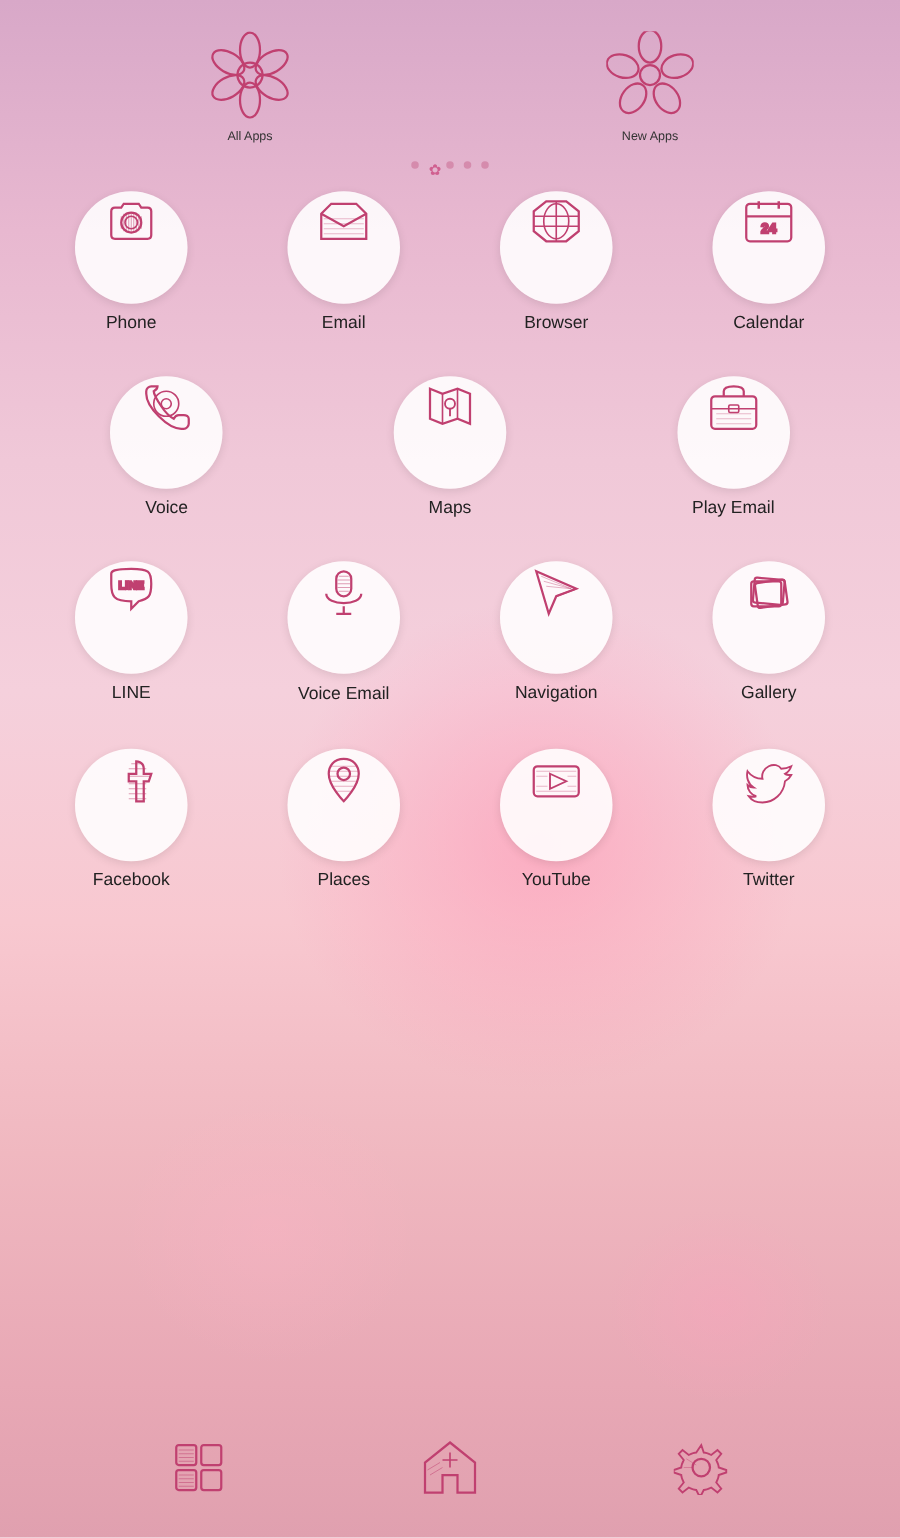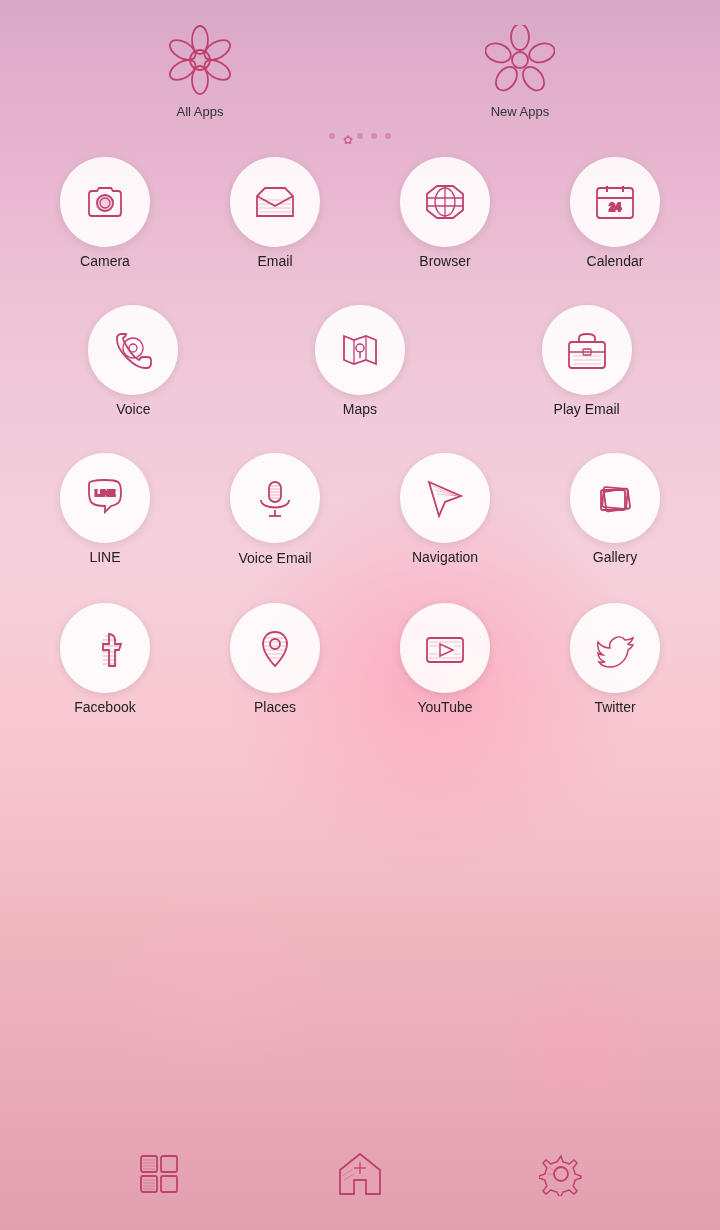--- a/index.html
+++ b/index.html
@@ -58,21 +58,21 @@
 
     .top-app .flower-icon {
       width: 80px;
       height: 80px;
       display: flex;
       align-items: center;
       justify-content: center;
     }
 
     .top-app .label {
-      font-size: 13px;
+      font-size: 10px;
       color: #333;
       margin-top: 4px;
       font-weight: 500;
     }
 
     
     .dots-row {
       display: flex;
       justify-content: center;
       align-items: center;
@@ -106,21 +106,21 @@
       width: 140px;
       cursor: pointer;
     }
 
     .app-circle {
       width: 90px;
       height: 90px;
       border-radius: 50%;
       background: rgba(255,255,255,0.88);
       display: flex;
-      align-items: center;
+      align-items: flex-start;
       justify-content: center;
       box-shadow: 0 2px 8px rgba(0,0,0,0.1);
     }
 
     .app-item .label {
       font-size: 14px;
       color: #222;
       margin-top: 6px;
       text-align: center;
       font-weight: 400;
@@ -224,21 +224,21 @@
           <line x1="18" y1="18" x2="18" y2="32" stroke="#c04070" stroke-width="0.8" opacity="0.5"></line>
           <line x1="20" y1="17" x2="20" y2="33" stroke="#c04070" stroke-width="0.8" opacity="0.5"></line>
           <line x1="22" y1="17" x2="22" y2="33" stroke="#c04070" stroke-width="0.8" opacity="0.5"></line>
           <line x1="24" y1="17" x2="24" y2="33" stroke="#c04070" stroke-width="0.8" opacity="0.5"></line>
           <line x1="26" y1="17" x2="26" y2="33" stroke="#c04070" stroke-width="0.8" opacity="0.5"></line>
           <line x1="28" y1="17" x2="28" y2="33" stroke="#c04070" stroke-width="0.8" opacity="0.5"></line>
           <line x1="30" y1="18" x2="30" y2="32" stroke="#c04070" stroke-width="0.8" opacity="0.5"></line>
           <line x1="32" y1="20" x2="32" y2="30" stroke="#c04070" stroke-width="0.8" opacity="0.5"></line>
         </svg>
       </div>
-      <span class="label">Camera</span>
+      <span class="label">Phone</span>
     </div>
 
     <div class="app-item">
       <div class="app-circle">
         <svg width="48" height="48" viewBox="0 0 48 48">
 
           <path d="M14 10 L34 10 L42 18 L42 38 L6 38 L6 18 Z" stroke="#c04070" stroke-width="1.8"></path>
           <polyline points="6,18 24,28 42,18" stroke="#c04070" stroke-width="1.8"></polyline>
 
           <line x1="8" y1="22" x2="40" y2="22" stroke="#c04070" stroke-width="0.7" opacity="0.4"></line>

